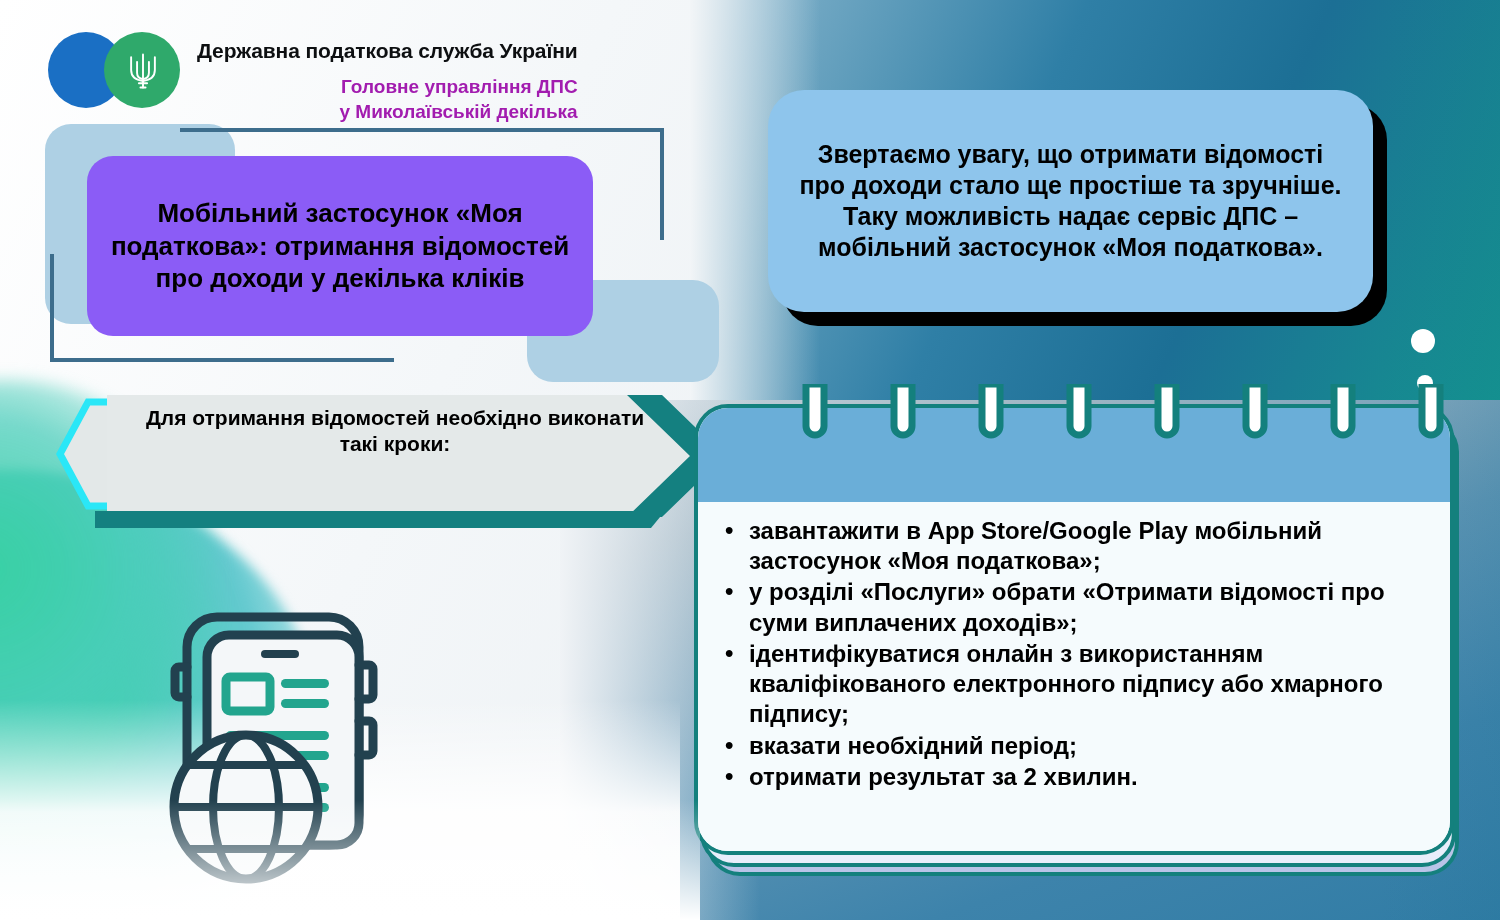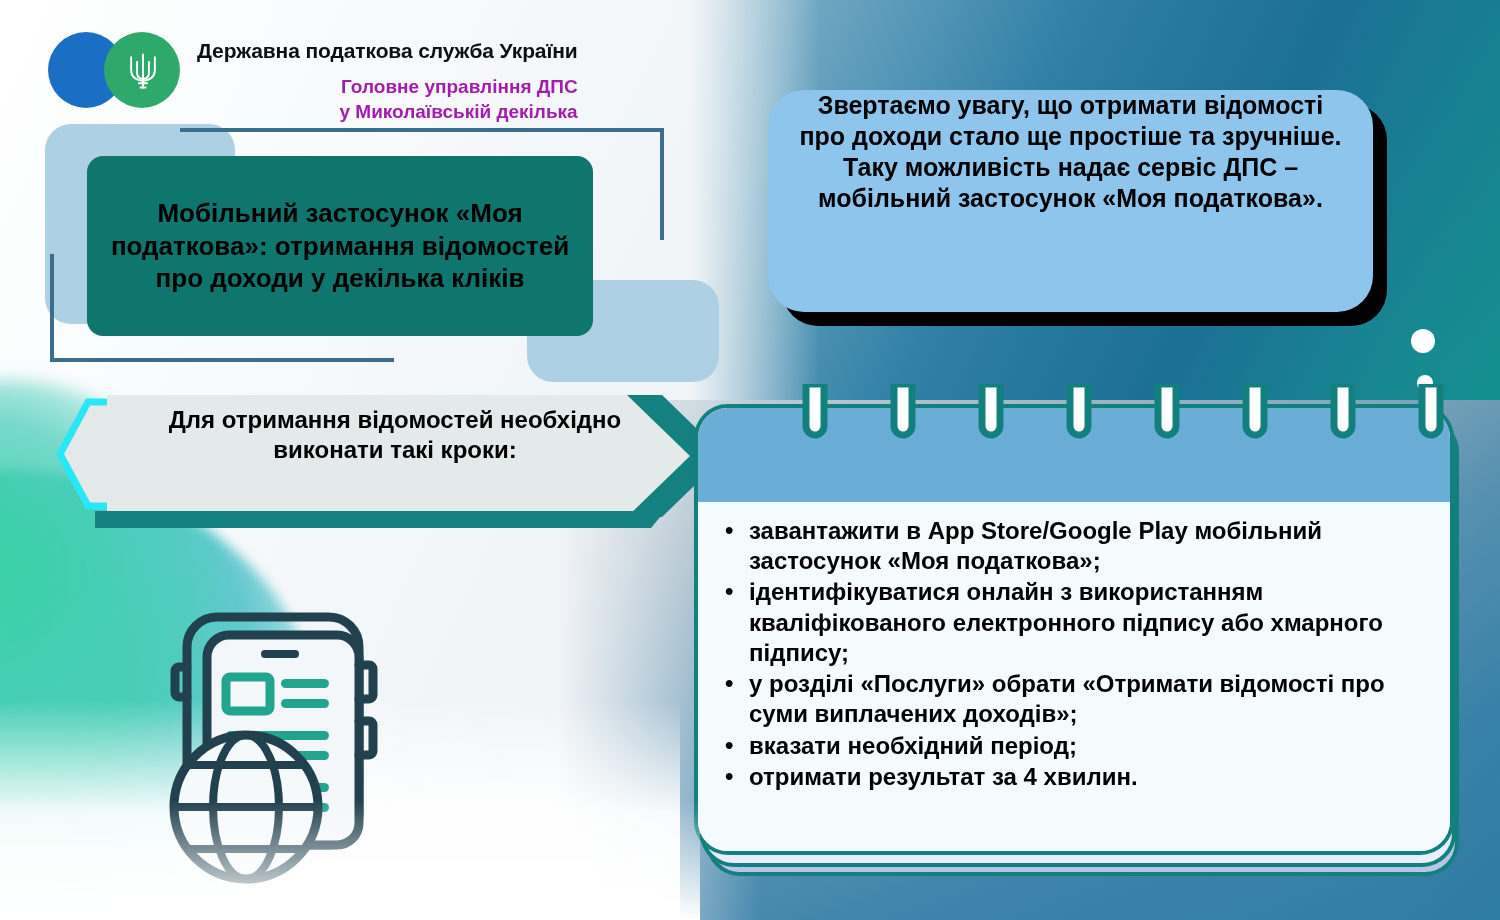--- a/index.html
+++ b/index.html
@@ -107,34 +107,34 @@
   .tz-bracket-tr{
     position:absolute; left:140px; top:10px; width:480px; height:108px;
     border-top:4px solid #3d6d8c; border-right:4px solid #3d6d8c;
   }
   .tz-bracket-bl{
     position:absolute; left:10px; top:136px; width:340px; height:104px;
     border-left:4px solid #3d6d8c; border-bottom:4px solid #3d6d8c;
   }
   .tz-card{
     position:absolute; left:47px; top:38px; width:506px; height:180px;
-    background:#0f766e; border-radius:16px;
+    background:#8b5cf6; border-radius:26px;
     display:flex; align-items:center; justify-content:center;
   }
   .tz-card-text{
     font-size:26px; font-weight:bold; color:#000000;
     text-align:center; line-height:1.25; padding:0 22px;
   }
 
   
   .notice{
     position:absolute; left:768px; top:90px; width:605px; height:222px;
     background:#8ec5ec; border-radius:36px;
     box-shadow:14px 14px 0 0 #000000;
-    display:flex; justify-content:center;
+    display:flex; align-items:center; justify-content:center;
   }
   .notice-text{
     font-size:25px; font-weight:bold; color:#000000;
     text-align:center; line-height:1.24; padding:0 26px;
   }
 
   
   .dot{position:absolute; border-radius:50%; background:#ffffff;}
   .dot-lg{left:1411px; top:329px; width:24px; height:24px;}
   .dot-sm{left:1417px; top:375px; width:16px; height:16px;}
@@ -145,21 +145,21 @@
     position:absolute; left:10px; top:5px; width:118px; height:112px;
   }
   .arrow-banner{
     position:absolute; left:62px; top:2px; width:620px; height:122px;
   }
   .arrow-underline{
     position:absolute; left:50px; top:118px; width:570px; height:17px;
   }
   .arrow-text{
     position:absolute; left:100px; top:12px; width:500px;
-    font-size:24px; font-weight:bold; color:#000000;
+    font-size:21px; font-weight:bold; color:#000000;
     text-align:center; line-height:1.26;
   }
 
   
   .illus{position:absolute; left:163px; top:595px; width:290px; height:295px;}
 
   
   .pad-stack2{
     position:absolute; left:706px; top:418px; width:745px; height:450px;
     background:#b9c4e8; border:4px solid #14807d; border-radius:34px;
@@ -299,24 +299,24 @@
   </svg>
 
   <div class="pad-stack2"></div>
   <div class="pad-stack1"></div>
 
   <div class="pad">
     <div class="pad-head"></div>
     <div class="pad-body">
       <ul class="steps">
         <li>завантажити в App Store/Google Play мобільний застосунок «Моя податкова»;</li>
+        <li>у розділі «Послуги» обрати «Отримати відомості про суми виплачених доходів»;</li>
         <li>ідентифікуватися онлайн з використанням кваліфікованого електронного підпису або хмарного підпису;</li>
-        <li>у розділі «Послуги» обрати «Отримати відомості про суми виплачених доходів»;</li>
         <li>вказати необхідний період;</li>
-        <li>отримати результат за 4 хвилин.</li>
+        <li>отримати результат за 2 хвилин.</li>
       </ul>
     </div>
   </div>
 
   <svg class="rings" viewBox="0 0 752 64" aria-hidden="true">
     <g id="ring-group">
         <path d="M112,0 L112,42 a9,9 0 0 0 18,0 L130,0 Z" fill="#ffffff" stroke="#14807d" stroke-width="7" stroke-linejoin="round"></path>
         <path d="M200,0 L200,42 a9,9 0 0 0 18,0 L218,0 Z" fill="#ffffff" stroke="#14807d" stroke-width="7" stroke-linejoin="round"></path>
         <path d="M288,0 L288,42 a9,9 0 0 0 18,0 L306,0 Z" fill="#ffffff" stroke="#14807d" stroke-width="7" stroke-linejoin="round"></path>
         <path d="M376,0 L376,42 a9,9 0 0 0 18,0 L394,0 Z" fill="#ffffff" stroke="#14807d" stroke-width="7" stroke-linejoin="round"></path>

